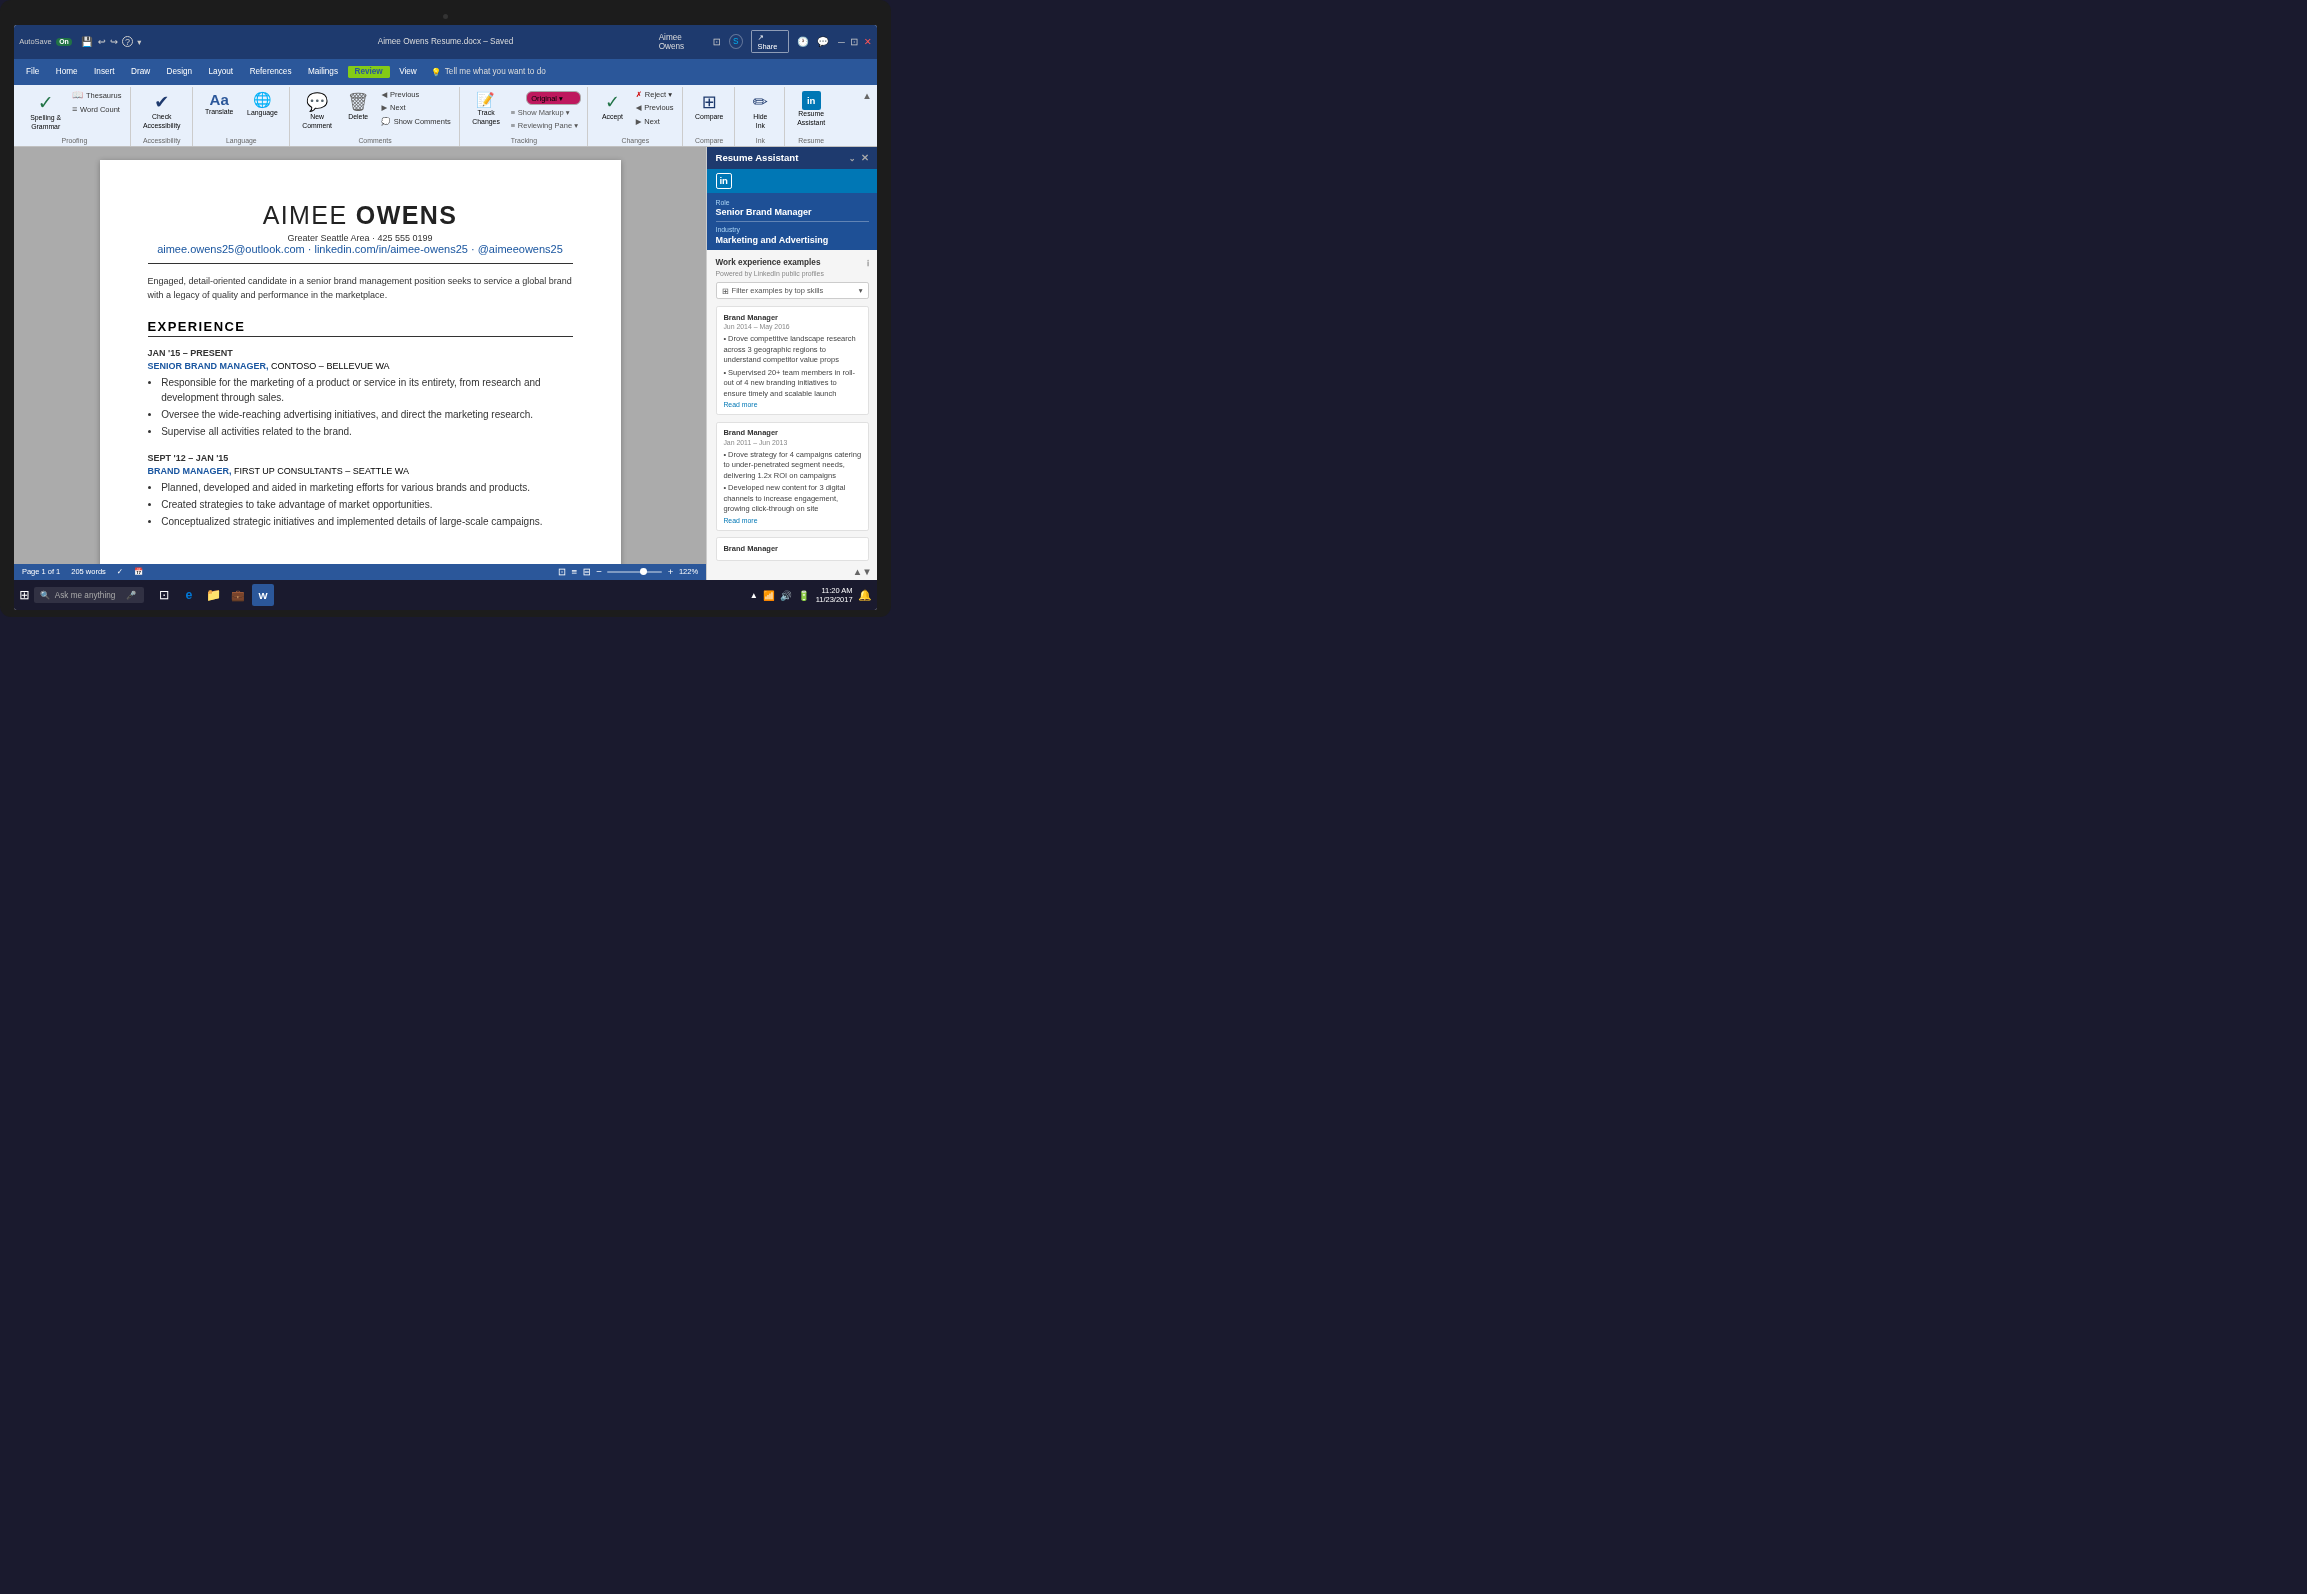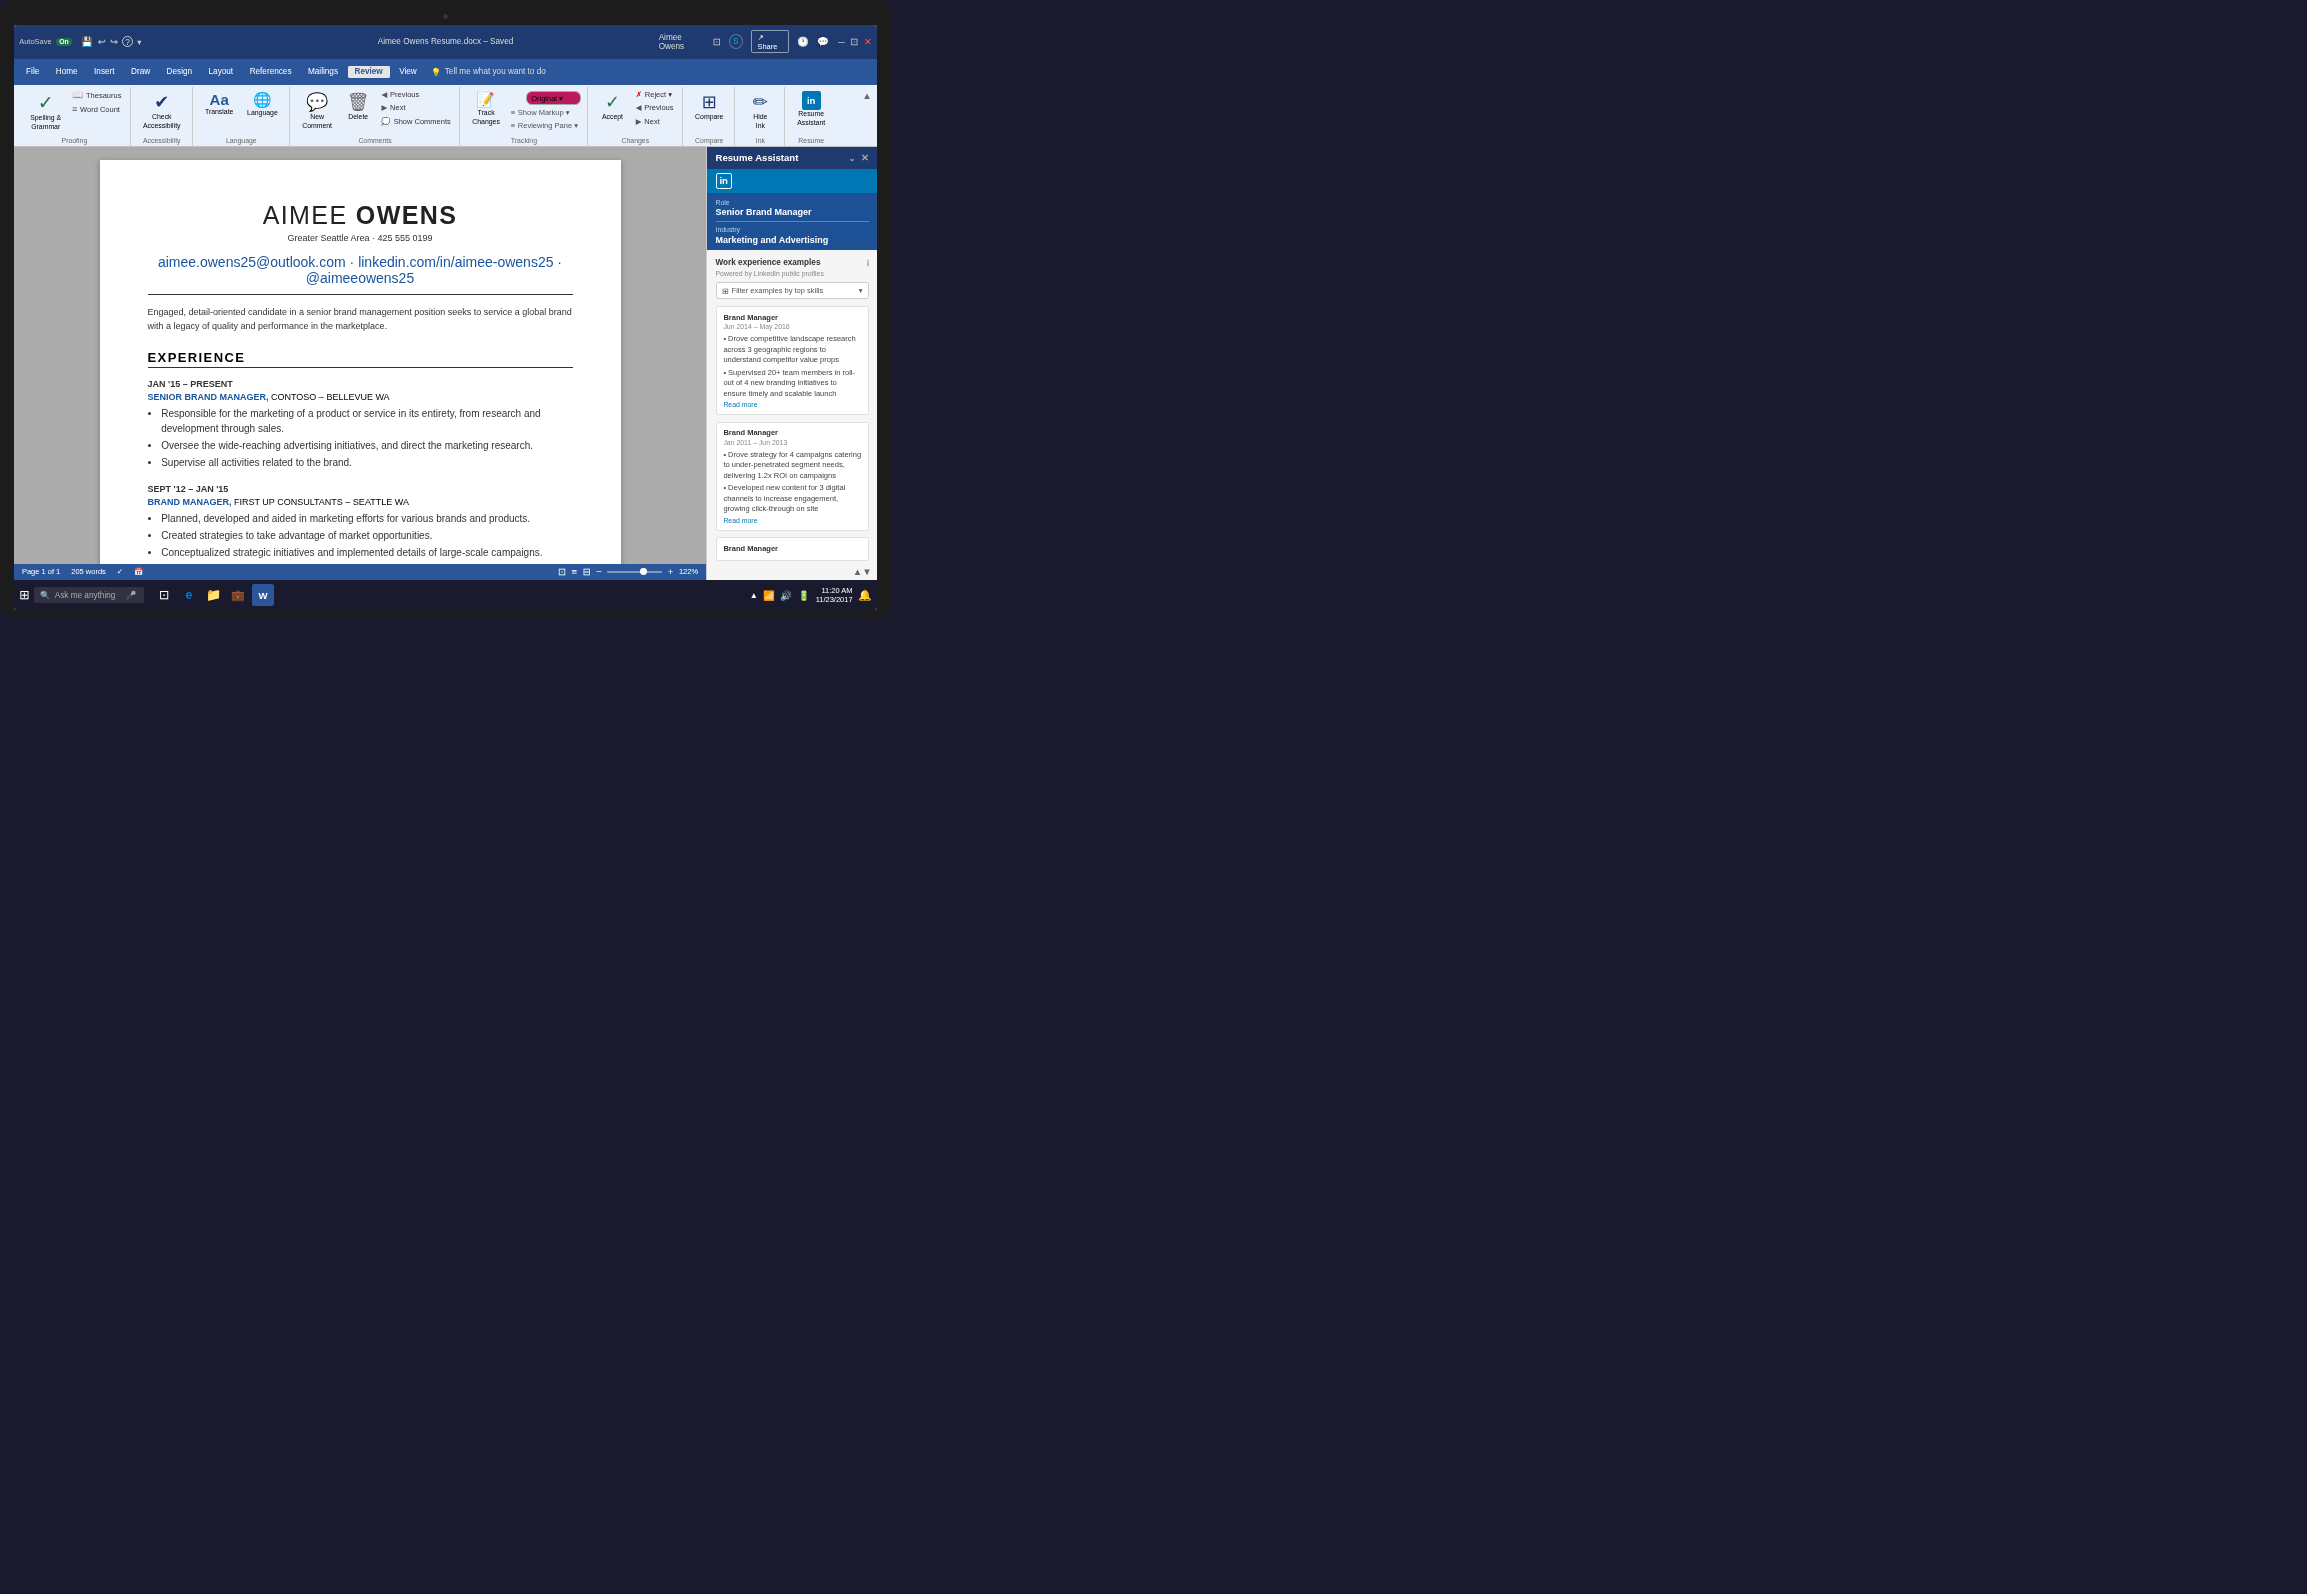--- a/index.html
+++ b/index.html
@@ -256,23 +256,23 @@
       font-weight: 800;
     }
 
     .doc-contact {
       font-size: 9px;
       color: #333;
       margin-top: 2.7px;
     }
 
     .doc-links {
-      font-size: 14px;
+      font-size: 11px;
       color: #1a56a0;
-      margin-top: 11px;
+      margin-top: 0;
     }
 
     .doc-summary {
       font-size: 9px;
       color: #333;
       line-height: 1.5;
       margin-bottom: 16.4px;
     }
 
     .section-title {
@@ -621,21 +621,21 @@
 
     <div class="menu-bar">
       <span class="menu-item">File</span>
       <span class="menu-item">Home</span>
       <span class="menu-item">Insert</span>
       <span class="menu-item">Draw</span>
       <span class="menu-item">Design</span>
       <span class="menu-item">Layout</span>
       <span class="menu-item">References</span>
       <span class="menu-item">Mailings</span>
-      <span class="menu-item active" style="background:#e5e5e5;color:#2b579a;font-weight:600;">Review</span>
+      <span class="menu-item active" style="background:#84cc16;color:#2b579a;font-weight:600;">Review</span>
       <span class="menu-item">View</span>
       <div class="tell-me">
         <span>💡</span>
         <span style="color:#ddd;font-size:8.2px;">Tell me what you want to do</span>
       </div>
     </div>
 
     <div class="ribbon">
 
       <div class="ribbon-group">

